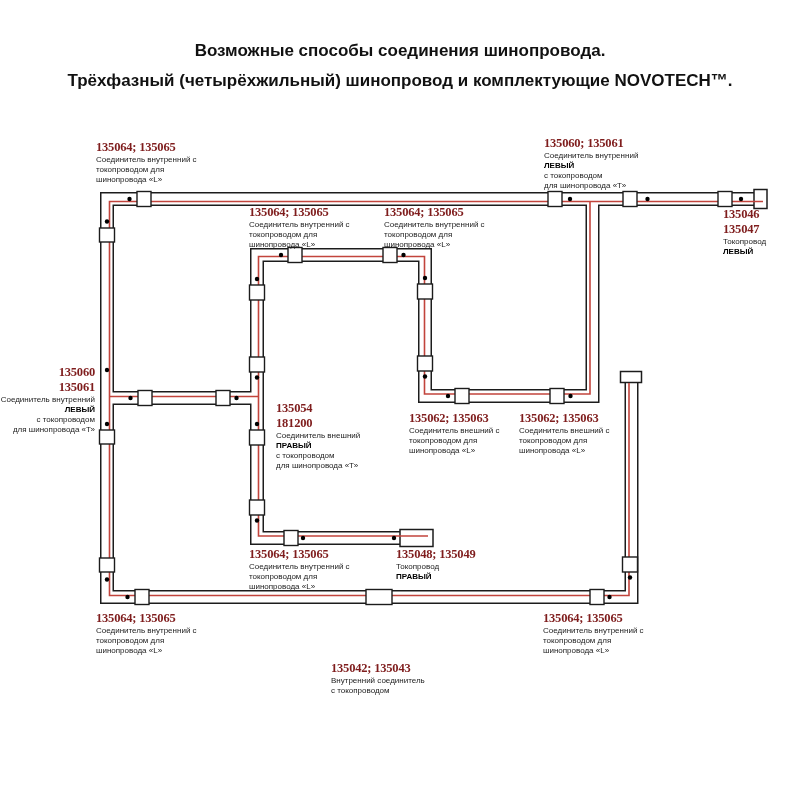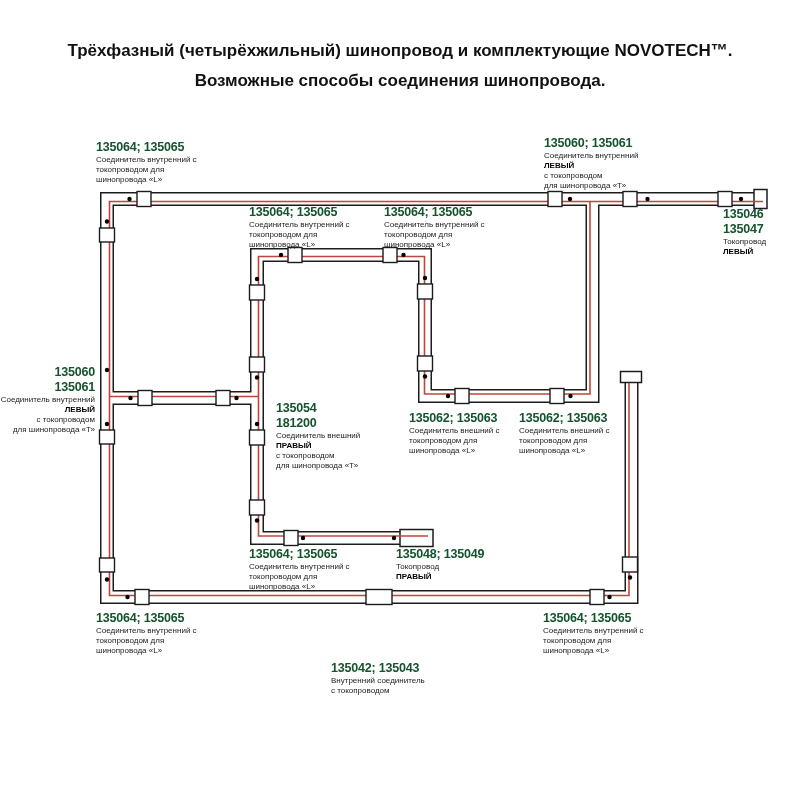--- a/index.html
+++ b/index.html
@@ -2,32 +2,32 @@
 <html><head>
 <meta charset="utf-8">
 <style>
   html,body{margin:0;padding:0;background:#ffffff;}
   #page{position:relative;width:800px;height:800px;background:#ffffff;overflow:hidden;
         font-family:"Liberation Sans","DejaVu Sans",sans-serif;color:#000;}
   #title{position:absolute;left:0;top:36px;width:800px;text-align:center;
          font-weight:bold;font-size:17px;line-height:30px;color:#111;}
   #diagram-svg{position:absolute;left:0;top:0;}
   .lbl{position:absolute;font-size:8px;line-height:10px;color:#222;}
-  .lbl .num{font-size:12.5px;font-weight:bold;line-height:14px;color:#14532d;letter-spacing:-0.2px;margin-bottom:1px;}
+  .lbl .num{font-size:12.5px;font-weight:bold;line-height:14px;color:#7f1d1d;letter-spacing:-0.2px;margin-bottom:1px;font-family:Liberation Serif, serif;}
   .lbl .b{font-weight:bold;color:#000;}
   .ra{text-align:right;}
 </style>
 </head>
 <body>
 
 <div id="page">
 
   <div id="title">
+    <div>Возможные способы соединения шинопровода.</div>
     <div>Трёхфазный (четырёхжильный) шинопровод и комплектующие NOVOTECH™.</div>
-    <div>Возможные способы соединения шинопровода.</div>
   </div>
 
   <svg id="diagram-svg" width="800" height="800" viewBox="0 0 800 800">
 
     <g fill="none" stroke="#1c1c1c" stroke-width="14" stroke-linejoin="miter" stroke-linecap="butt">
       <path d="M762,199 H107 V597 H631.5 V382" stroke="#1c1c1c"></path>
       <path d="M592.5,199 V396 H425 V255 H257 V538 H420" stroke="#1c1c1c"></path>
       <path d="M107,398 H257" stroke="#1c1c1c"></path>
     </g>
 

